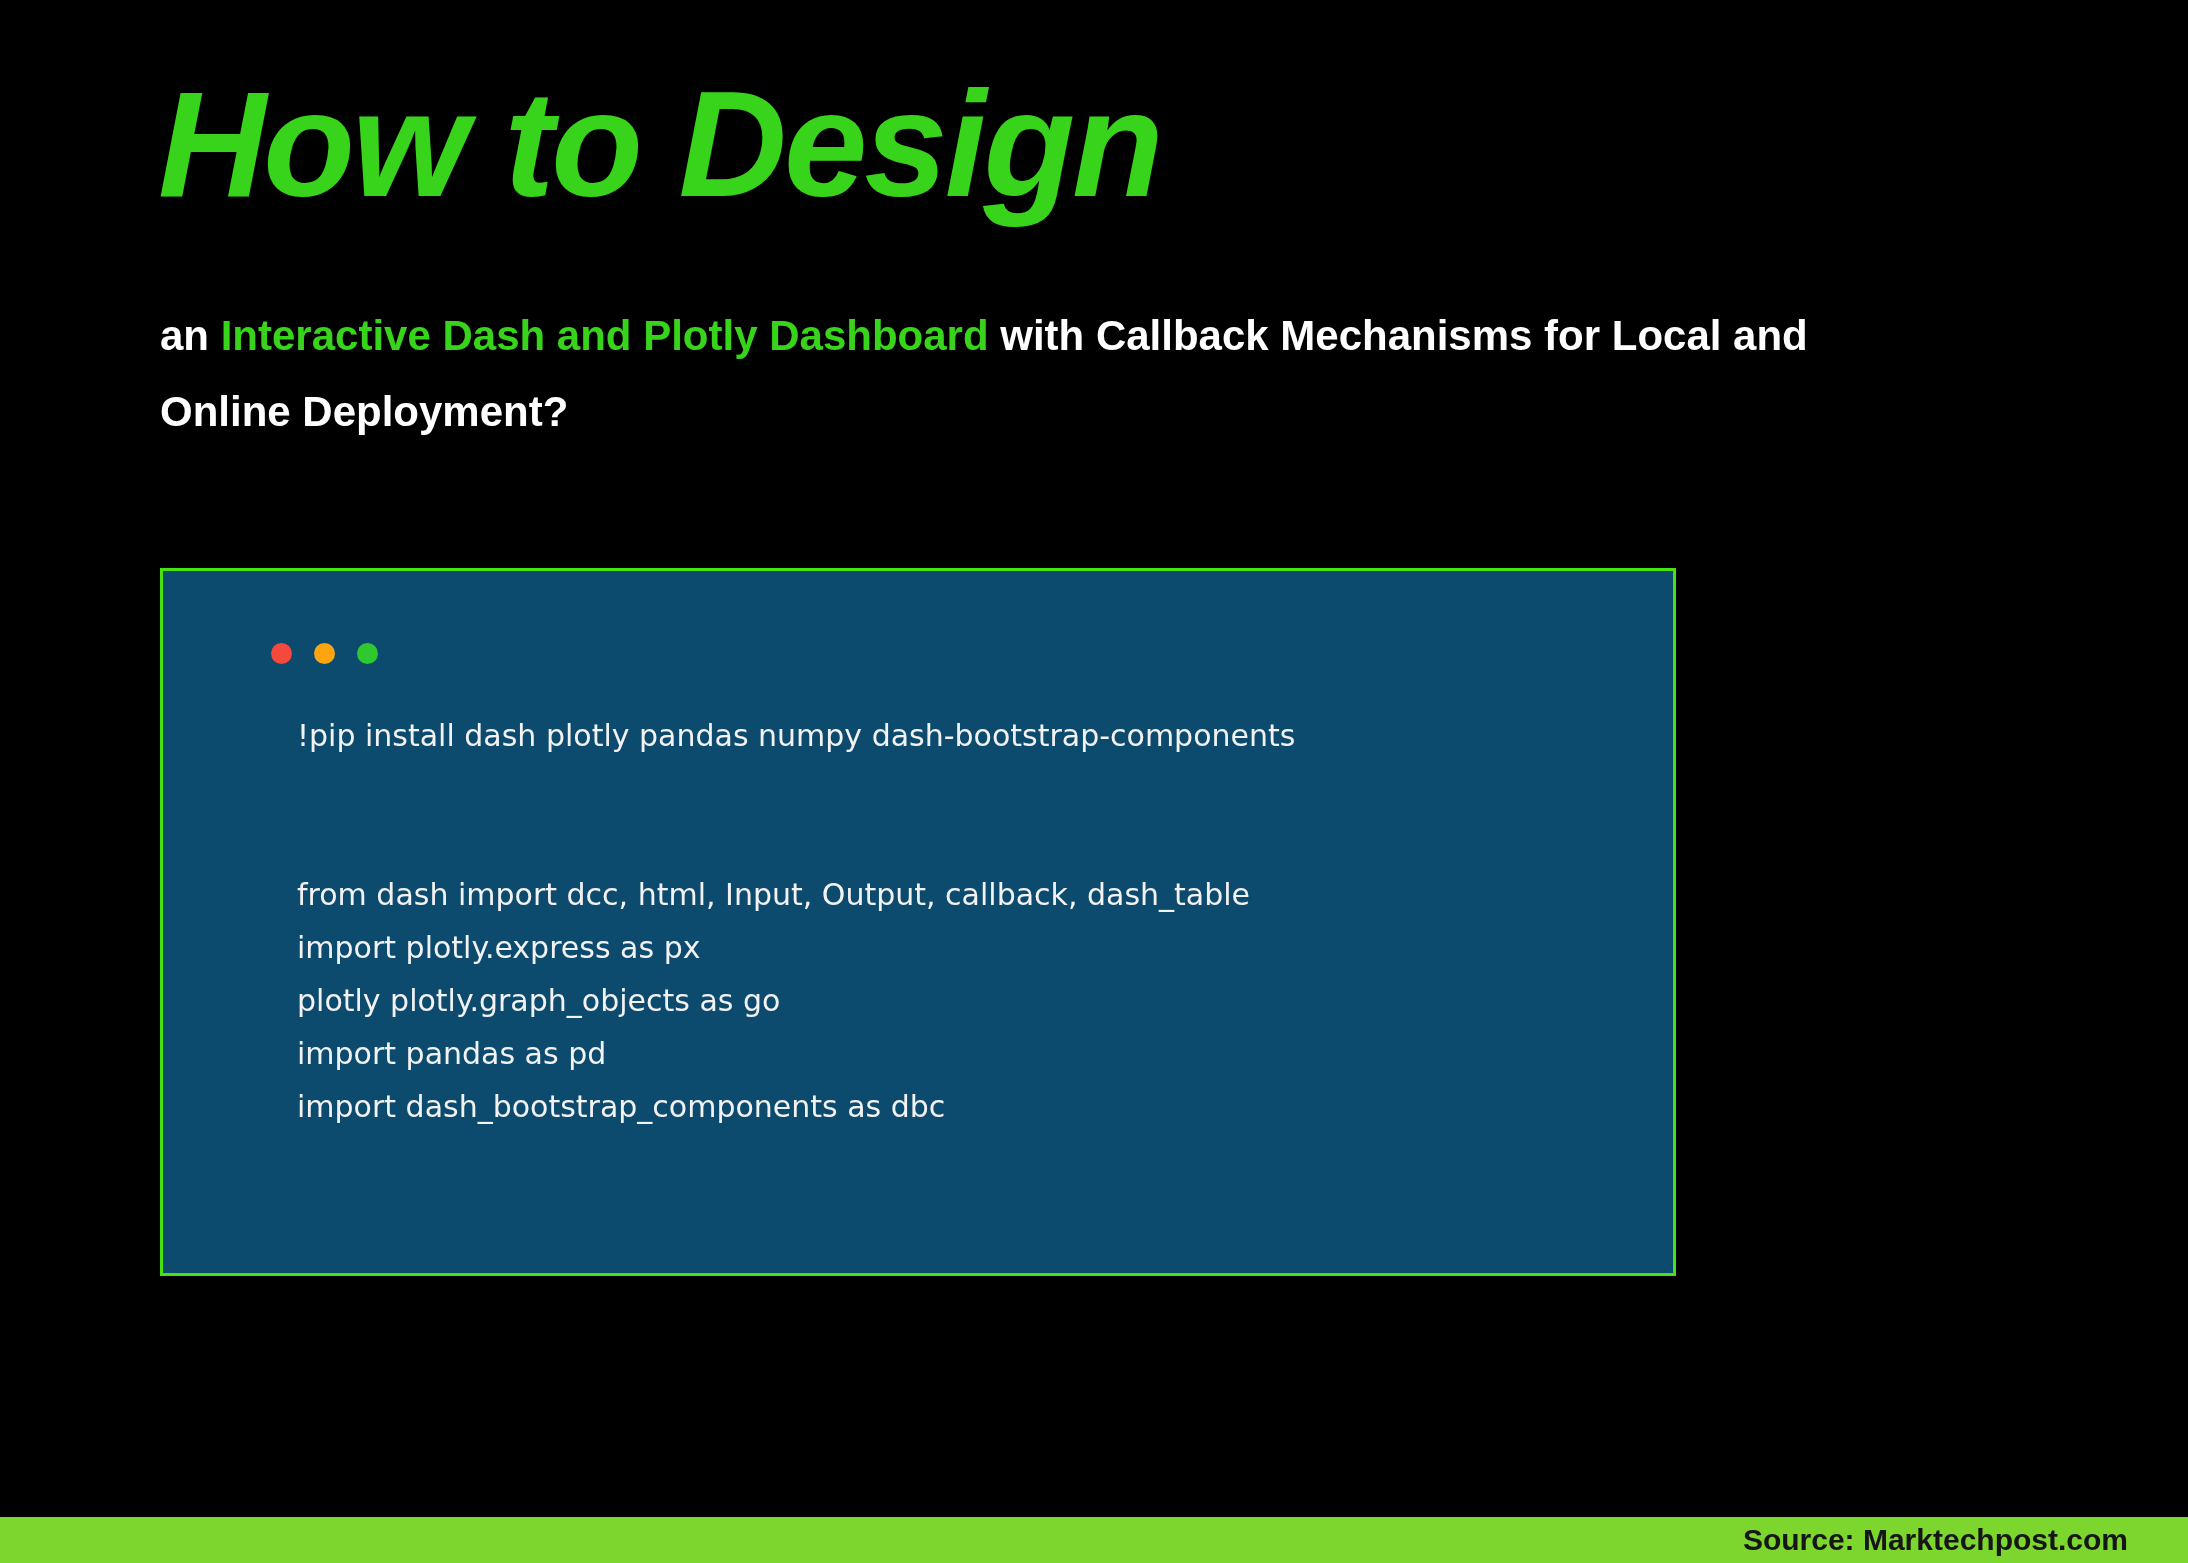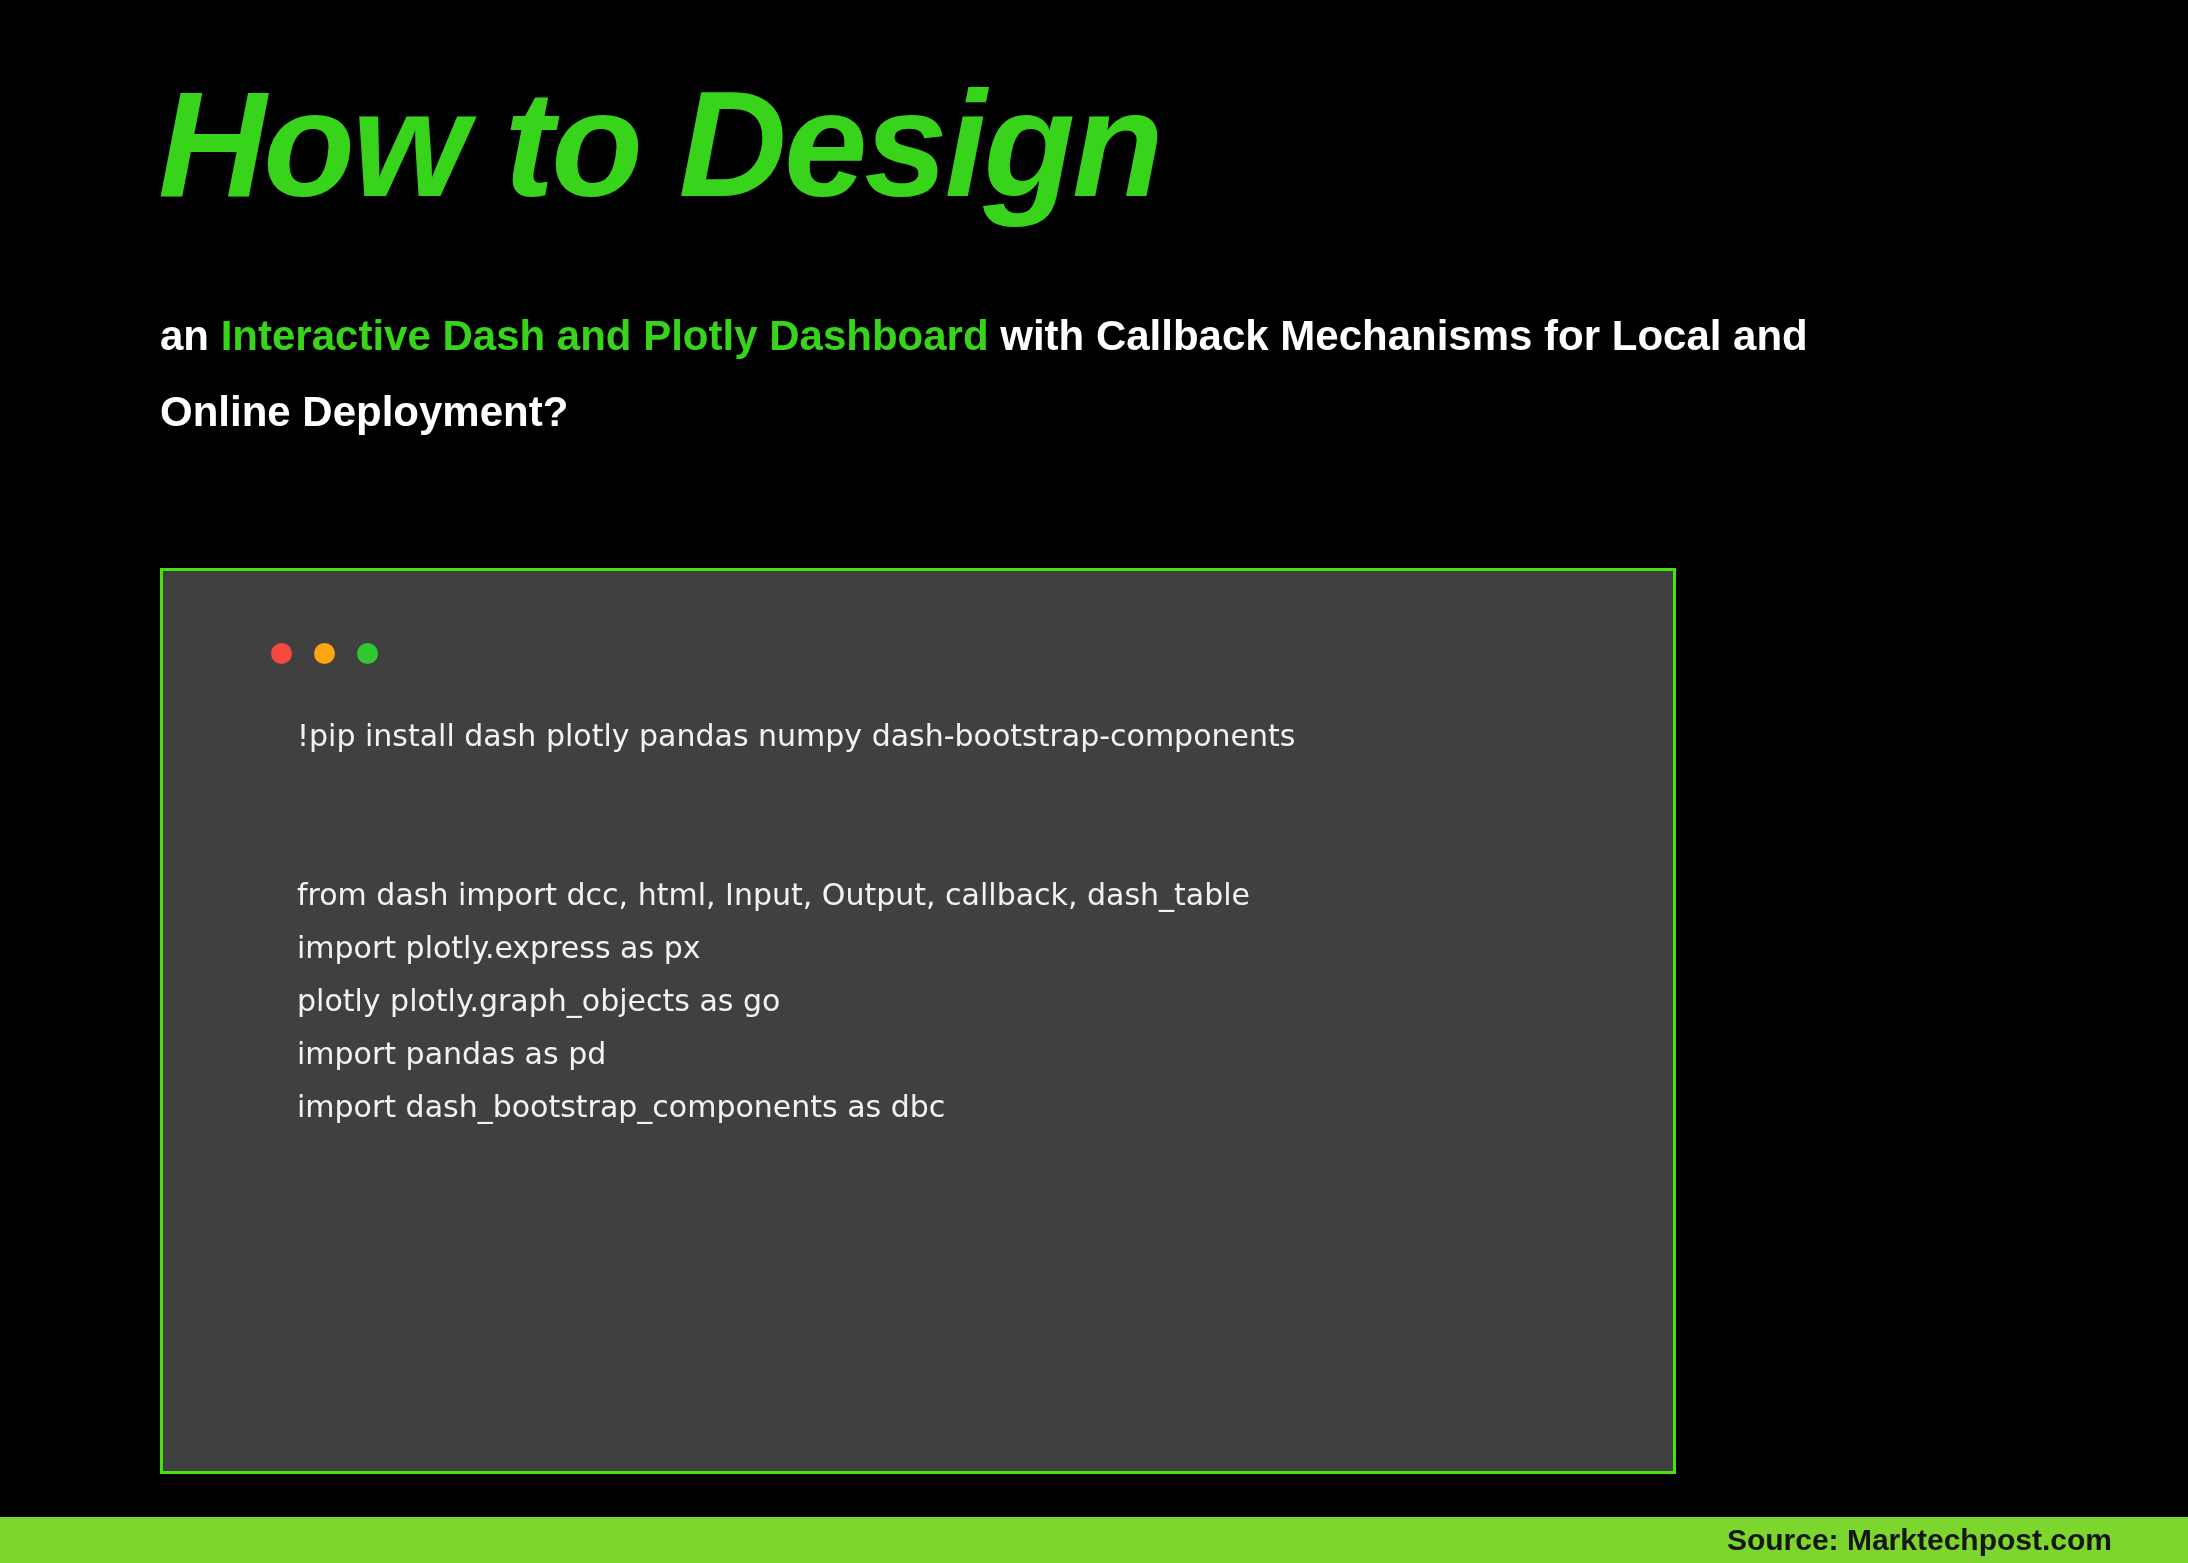--- a/index.html
+++ b/index.html
@@ -39,22 +39,22 @@
     font-weight: 700;
     color: #ffffff;
     line-height: 76px;
   }
   .subtitle .hl { color: var(--accent); }
   .code-window {
     position: absolute;
     left: 160px;
     top: 568px;
     width: 1516px;
-    height: 906px;
-    background: #404040;
+    height: 708px;
+    background: #0c4a6e;
     border: 3px solid var(--border);
   }
   .traffic-lights {
     position: absolute;
     left: 108px;
     top: 72px;
     display: flex;
     gap: 22px;
   }
   .dot {
@@ -80,21 +80,21 @@
   .footer-bar {
     position: absolute;
     left: 0;
     right: 0;
     bottom: 0;
     height: 46px;
     background: var(--footer);
     display: flex;
     align-items: center;
     justify-content: flex-end;
-    padding-right: 76px;
+    padding-right: 60px;
   }
   .footer-text {
     font-size: 30px;
     font-weight: 700;
     color: #161616;
     font-family: "Liberation Sans", sans-serif;
   }
 </style>
 </head>
 <body style="--accent: #38d41b; --border: #45e312; --footer: #7cd62e;">

